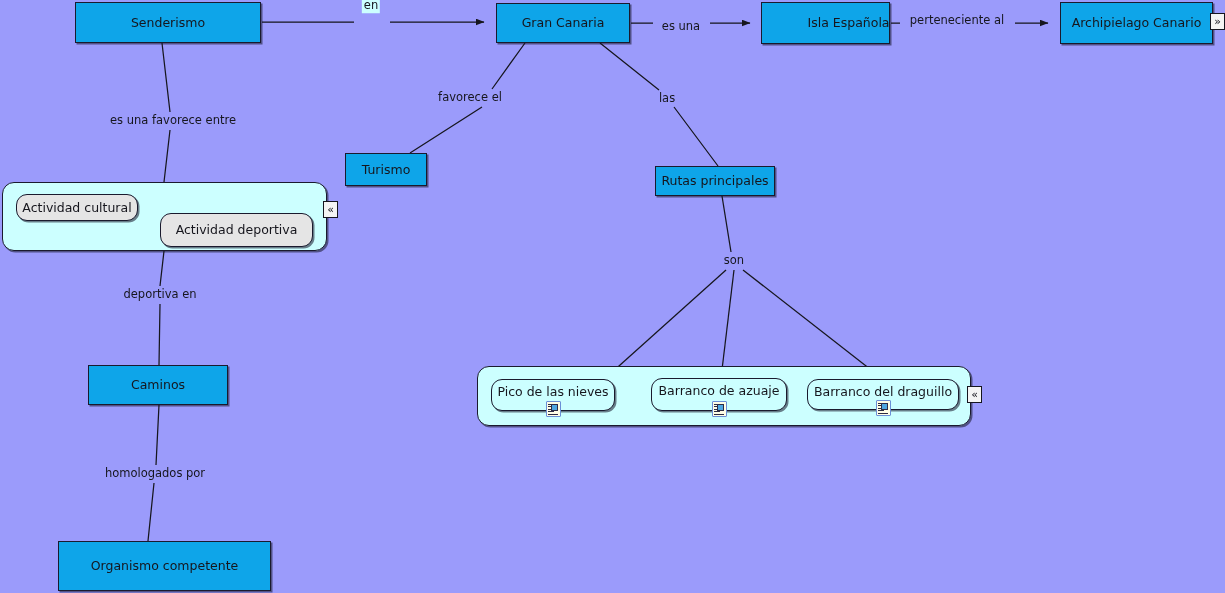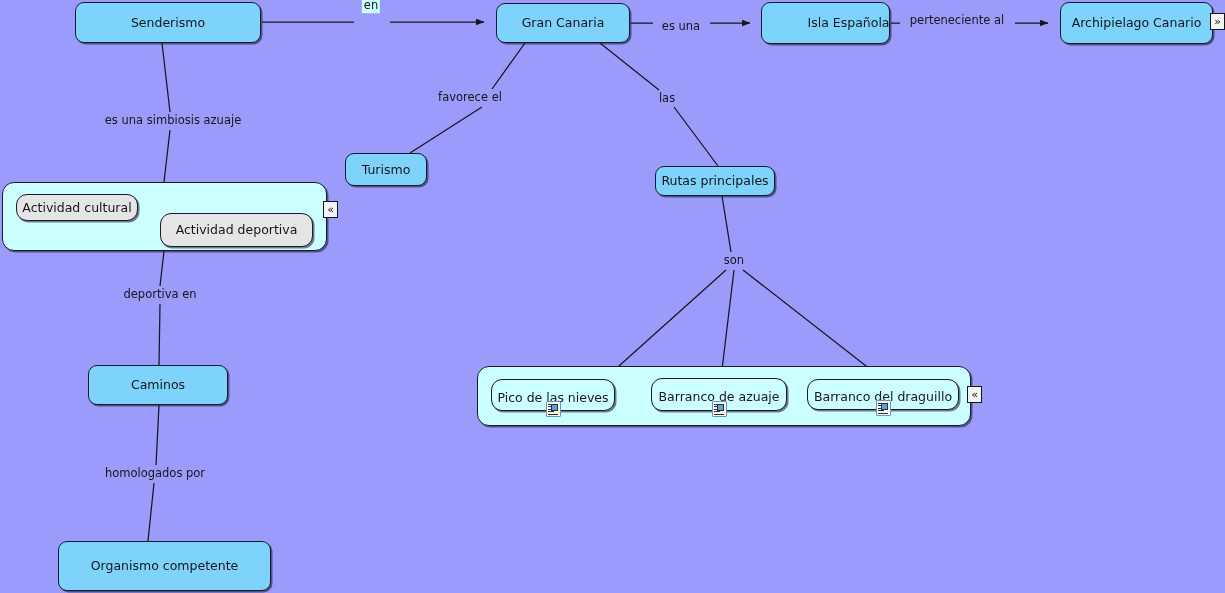--- a/index.html
+++ b/index.html
@@ -20,23 +20,23 @@
     left: 0; top: 0;
     width: 1225px;
     height: 593px;
     pointer-events: none;
   }
 
   
   .node {
     position: absolute;
     box-sizing: border-box;
-    background: #7dd3fc;
+    background: #0ea5e9;
     border: 1.5px solid #1a1a2e;
-    border-radius: 9px;
+    border-radius: 0;
     display: flex;
     align-items: center;
     justify-content: center;
     color: #16161d;
     font-size: 12.5px;
     line-height: 1.1;
     text-align: center;
     white-space: nowrap;
     box-shadow: 1.5px 1.5px 0 rgba(20,20,40,.55);
   }
@@ -50,21 +50,21 @@
     border-radius: 12px;
     box-shadow: 1.5px 1.5px 0 rgba(20,20,40,.55);
   }
   .node.in-group {
     background: #e5e5e5;
     border-radius: 11px;
   }
   .node.route {
     background: #ccffff;
     border-radius: 11px;
-    align-items: center;
+    align-items: flex-start;
     padding-top: 5px;
   }
 
   
   .linklabel {
     position: absolute;
     color: #16161d;
     font-size: 11.5px;
     line-height: 1;
     white-space: nowrap;
@@ -150,21 +150,21 @@
         <path d="M 726 270 L 600 383"></path>
         <path d="M 734 270 L 721 378"></path>
         <path d="M 743 270 L 884 380"></path>
       </g>
   </svg>
 
   <div id="link-labels">
       <div class="linklabel boxed" style="left: 371px; top: 6px; text-align: right;">en</div>
       <div class="linklabel" style="left: 681px; top: 27px;">es una</div>
       <div class="linklabel" style="left: 957px; top: 21px;">perteneciente al</div>
-      <div class="linklabel" style="left: 173px; top: 121px;">es una simbiosis azuaje</div>
+      <div class="linklabel" style="left: 173px; top: 121px;">es una favorece entre</div>
       <div class="linklabel" style="left: 160px; top: 295px;">deportiva en</div>
       <div class="linklabel" style="left: 155px; top: 474px;">homologados por</div>
       <div class="linklabel" style="left: 470px; top: 98px;">favorece el</div>
       <div class="linklabel" style="left: 667px; top: 99px;">las</div>
       <div class="linklabel" style="left: 734px; top: 261px;">son</div>
     </div>
   <div id="group-layer">
       <div class="group" style="left: 2px; top: 182px; width: 325px; height: 69px;"></div>
       <div class="group" style="left: 477px; top: 366px; width: 494px; height: 60px;"></div>
     </div>

